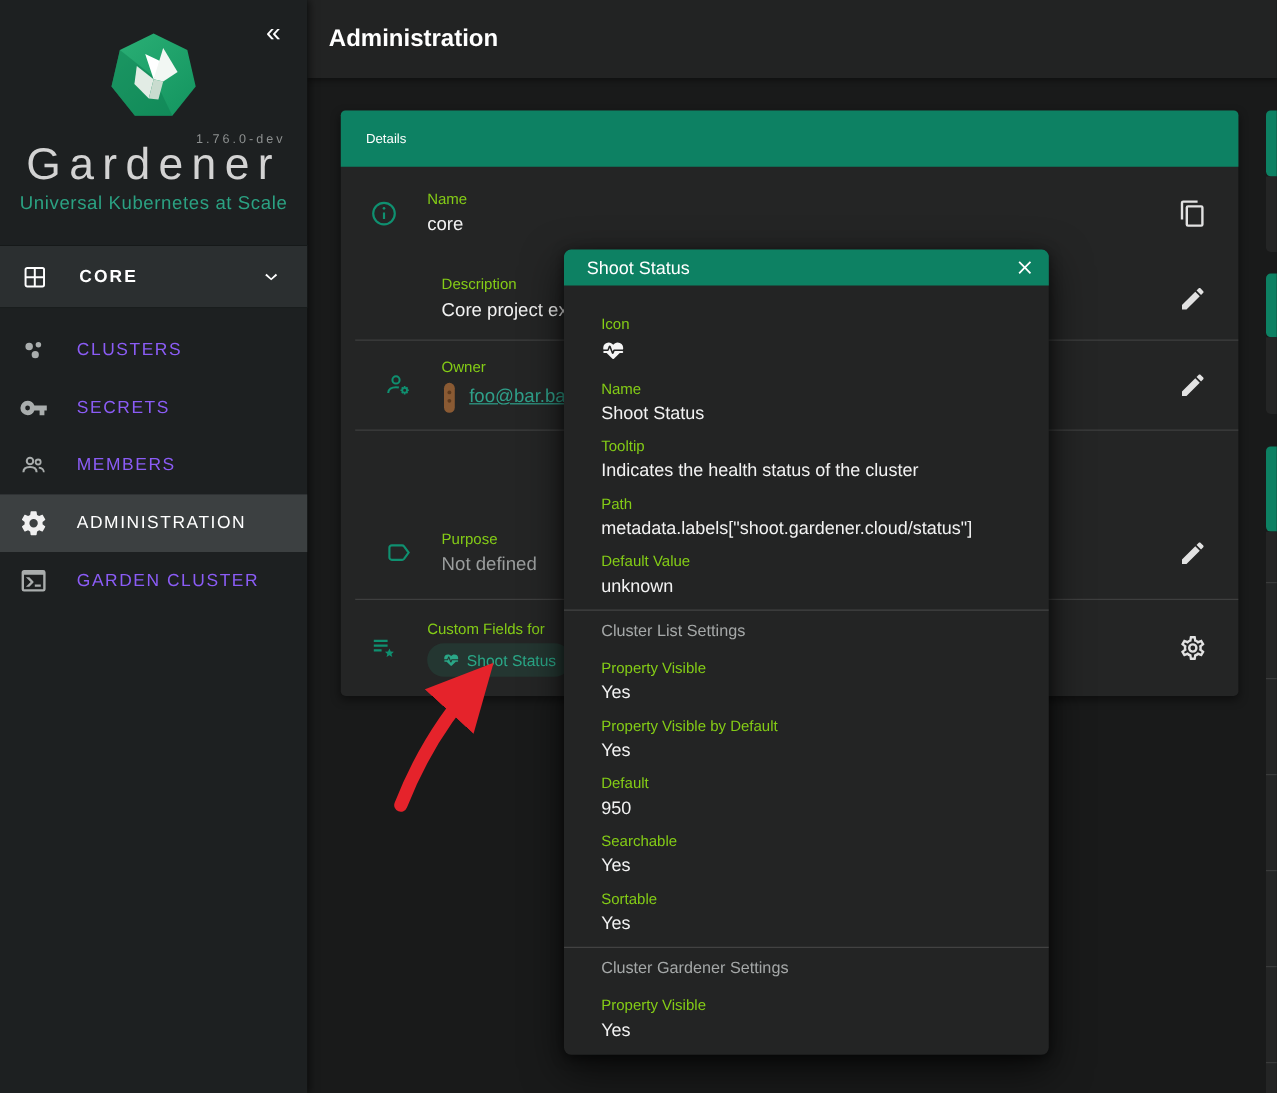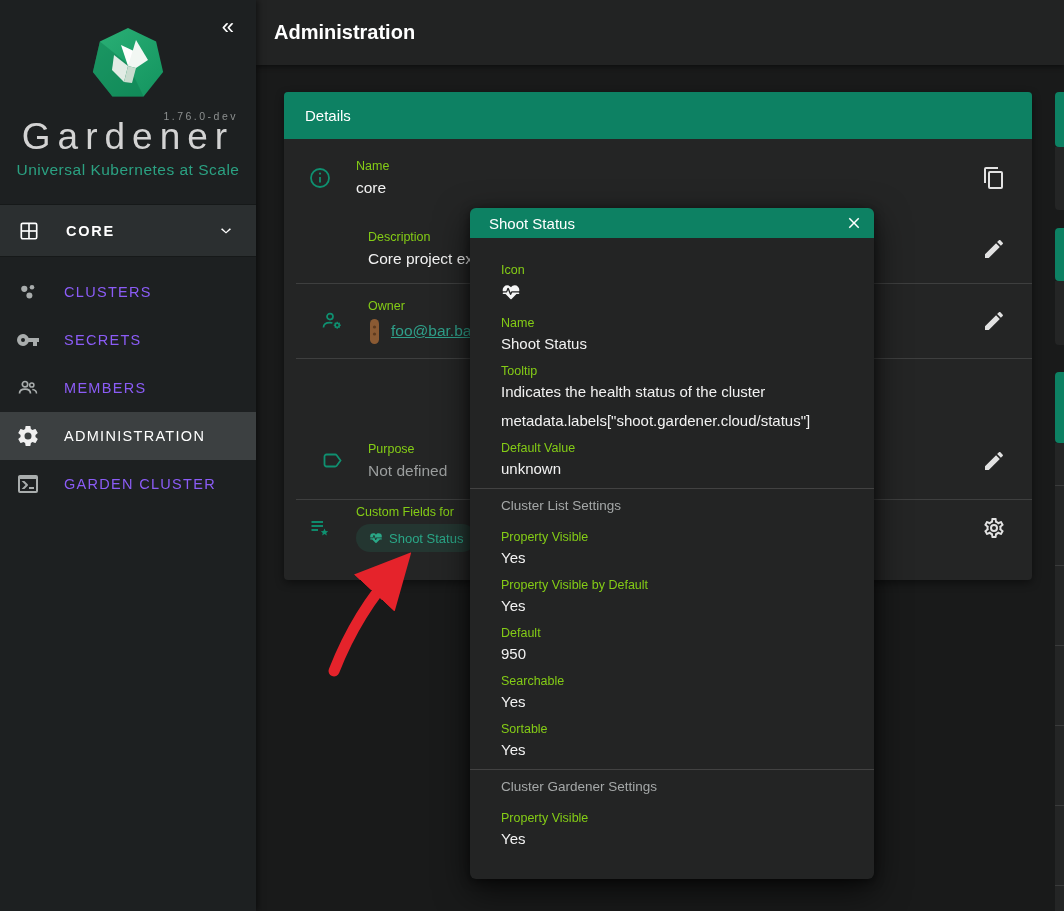--- a/index.html
+++ b/index.html
@@ -35,30 +35,30 @@
   
   .topbar { position:absolute; left:256px; top:0; width:808px; height:65px; background:#222323;
             box-shadow:0 2px 5px rgba(0,0,0,.45); display:flex; align-items:center; z-index:4; }
   .topbar .title { margin-left:18px; color:#fff; font-size:20px; font-weight:bold; }
 
   
   .card { position:absolute; left:284px; top:92px; width:748px; height:488px;
           background:#242525; border-radius:4px; box-shadow:0 3px 8px rgba(0,0,0,.45); z-index:2; }
   .card-header { height:47px; background:#0d8163; border-radius:4px 4px 0 0;
                  display:flex; align-items:center; }
-  .card-header .ctitle { margin-left:21px; color:#fff; font-size:15px; }
+  .card-header .ctitle { margin-left:21px; color:#fff; font-size:11px; }
   .dr { position:absolute; left:0; right:0; display:flex; flex-direction:column;
         justify-content:center; gap:4px; padding-left:72px; }
   .dr.bline { border-bottom:1px solid rgba(255,255,255,.12);margin-left:12px; }
   .r1 { top:48px;  height:75px; }
   .r2 { top:123px; height:69px; }
   .r3 { top:192px; height:75px; }
   .r4 { top:267px; height:64px; }
   .r5 { top:331px; height:77px; }
-  .r6 { top:396px; height:80px; }
+  .r6 { top:408px; height:80px; }
   .lb { color:#84cc16; font-size:12.5px; line-height:16px; }
   .vl { color:#f2f2f2; font-size:15.5px; line-height:20px; }
   .vl.muted { color:#9b9e9e; }
   .ricon { position:absolute; left:24px; top:50%; margin-top:-12px; width:24px; height:24px; }
   .raction { position:absolute; right:26px; top:50%; margin-top:-12px; width:24px; height:24px;
              cursor:pointer; }
   .ownerline { display:flex; align-items:center; gap:10px; }
   .avatar { width:13px; height:27px; }
   a.owner-link { color:#2fa08a; font-size:15.5px; text-decoration:underline; }
   .chip { display:inline-flex; align-items:center; gap:6px; height:28px; padding:0 13px;
@@ -293,20 +293,21 @@
     </div>
     <div class="pf">
       <div class="lb">Name</div>
       <div class="vl">Shoot Status</div>
     </div>
     <div class="pf">
       <div class="lb">Tooltip</div>
       <div class="vl">Indicates the health status of the cluster</div>
     </div>
     <div class="pf">
+      <div class="lb">Path</div>
       <div class="vl">metadata.labels["shoot.gardener.cloud/status"]</div>
     </div>
     <div class="pf">
       <div class="lb">Default Value</div>
       <div class="vl">unknown</div>
     </div>
     <hr class="sep">
     <div class="sect">Cluster List Settings</div>
     <div class="pf">
       <div class="lb">Property Visible</div>

